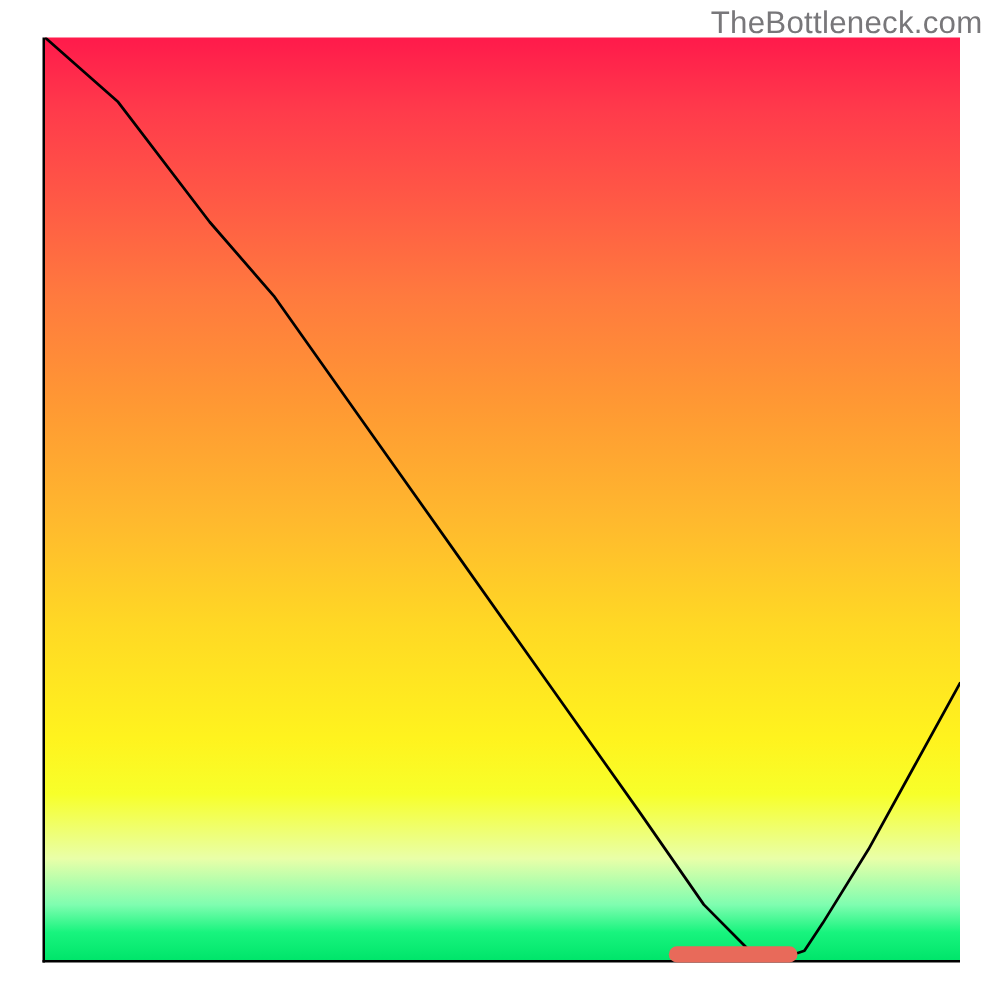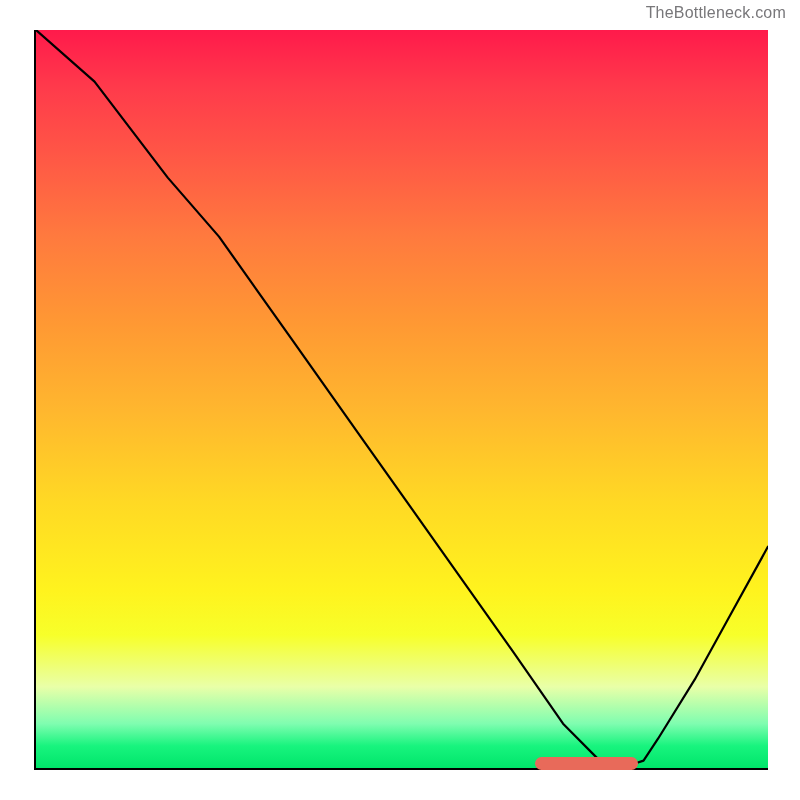--- a/index.html
+++ b/index.html
@@ -7,21 +7,21 @@
     width: 800px;
     height: 800px;
     background: #ffffff;
     position: relative;
     font-family: Arial, sans-serif;
   }
   .watermark {
     position: absolute;
     top: 4px;
     right: 14px;
-    font-size: 16px;
+    font-size: 25px;
     color: #78777a;
     font-weight: normal;
     letter-spacing: 0.2px;
   }
   .plot-area {
     position: absolute;
     left: 34px;
     top: 30px;
     width: 734px;
     height: 740px;

